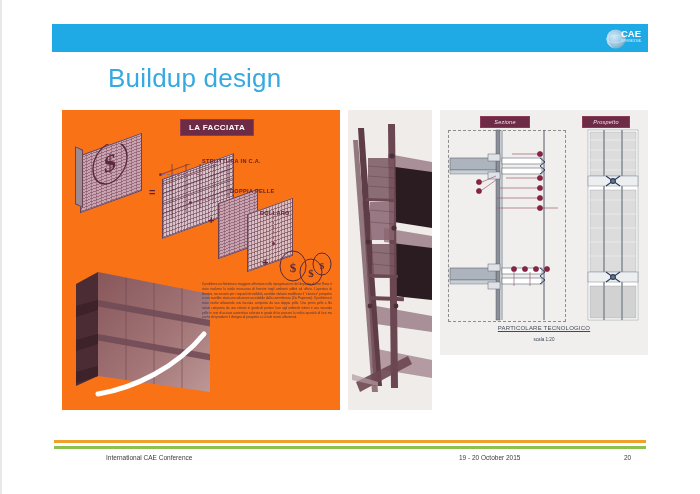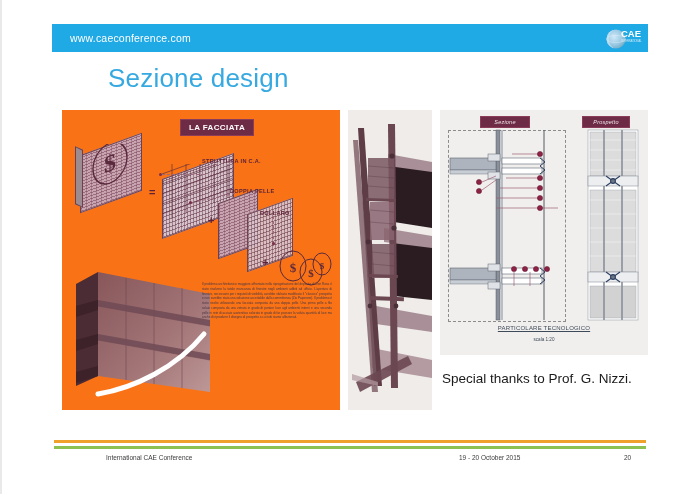--- a/index.html
+++ b/index.html
@@ -117,40 +117,39 @@
   #footPage{left:624px;top:454px;}
 </style>
 </head>
 <body>
 
 <div class="slide">
 
   <div class="edge-left"></div>
 
   <div class="header-bar">
-    <div class="header-url">www.caeconference.com</div>
     <div class="logo">
       <svg width="42" height="26" viewBox="0 0 42 26">
         <defs>
           <radialGradient id="gg" cx="40%" cy="40%" r="70%">
             <stop offset="0%" stop-color="#cfe9f7"></stop>
             <stop offset="55%" stop-color="#9ecbe6"></stop>
             <stop offset="100%" stop-color="#6aa8bf"></stop>
           </radialGradient>
         </defs>
         <circle cx="16" cy="14" r="9.5" fill="url(#gg)"></circle>
         <path d="M16 4.5a9.5 9.5 0 0 0 0 19 7 9.5 0 0 1 0-19z" fill="#bfe0f2" opacity=".8"></path>
         <ellipse cx="16" cy="14" rx="9.5" ry="3.6" fill="none" stroke="#ffffff" stroke-opacity=".45" stroke-width=".6"></ellipse>
         <text x="21" y="12" font-family="Liberation Sans, sans-serif" font-size="9.5" font-weight="bold" fill="#ffffff">CAE</text>
         <text x="21" y="17" font-family="Liberation Sans, sans-serif" font-size="2.6" fill="#d6eefb">INTERNATIONAL CONFERENCE</text>
       </svg>
     </div>
   </div>
 
-  <div class="title">Sezione design</div>
+  <div class="title">Buildup design</div>
 
   <div class="panel" id="panelA">
 
     <div class="banner">LA FACCIATA</div>
 
     <div class="brick" style="left:18px;top:34px;width:60px;height:56px;transform:skewY(-20deg);"></div>
     <svg style="position:absolute;left:18px;top:34px;" width="60" height="62">
       <g transform="skewY(-20)">
         <ellipse cx="30" cy="30" rx="17" ry="20" fill="none" stroke="#5a2a3c" stroke-width="1.4"></ellipse>
         <text x="30" y="38" text-anchor="middle" font-family="Liberation Serif, serif" font-size="24" font-weight="bold" fill="#5a2a3c">$</text>
@@ -379,21 +378,20 @@
         <circle cx="173" cy="71" r="2.4" fill="#6c7684"></circle>
         <path d="M166,162 l7,5 -7,5 M180,162 l-7,5 7,5"></path>
         <circle cx="173" cy="167" r="2.4" fill="#6c7684"></circle>
       </g>
     </svg>
 
     <div class="techcap">PARTICOLARE TECNOLOGICO</div>
     <div class="techscale">scala 1:20</div>
   </div>
 
-  <div class="thanks">Special thanks to Prof. G. Nizzi.</div>
 
   <div class="rule-orange"></div>
   <div class="rule-green"></div>
   <div class="foot" id="footLeft">International CAE Conference</div>
   <div class="foot" id="footMid">19 - 20 October 2015</div>
   <div class="foot" id="footPage">20</div>
 
 </div>
 
 </body></html>

